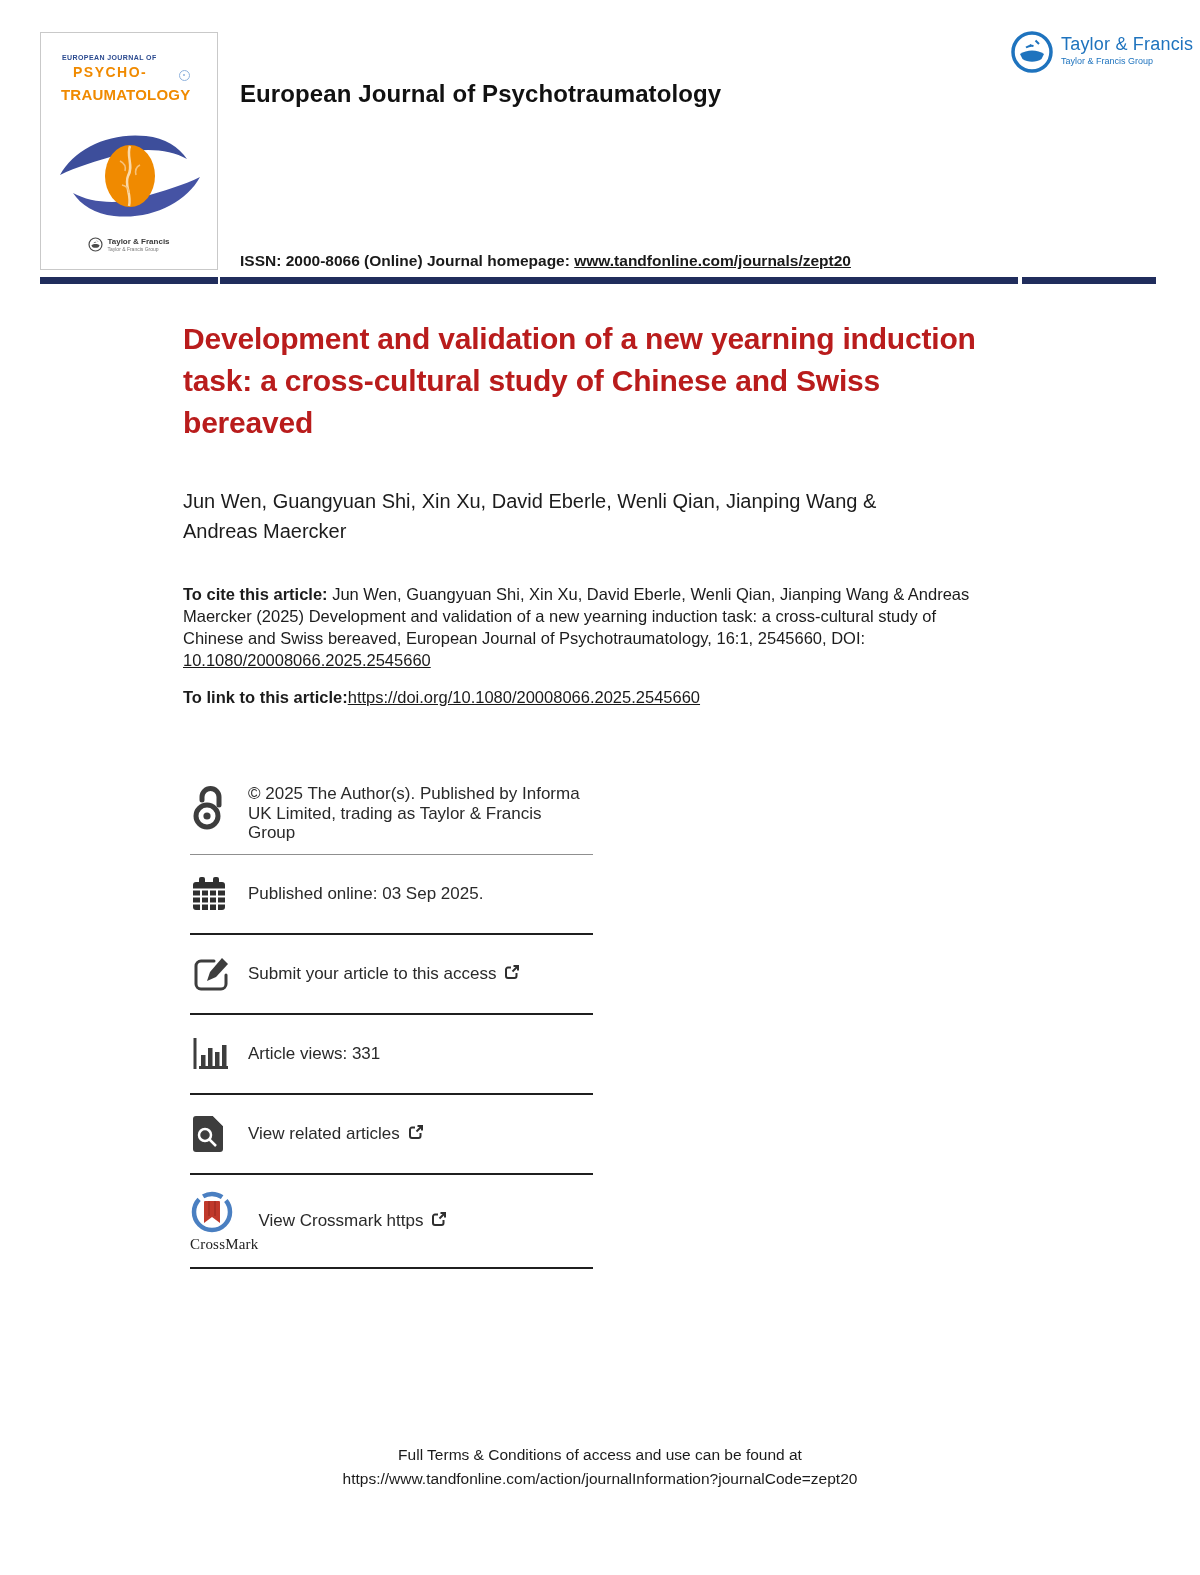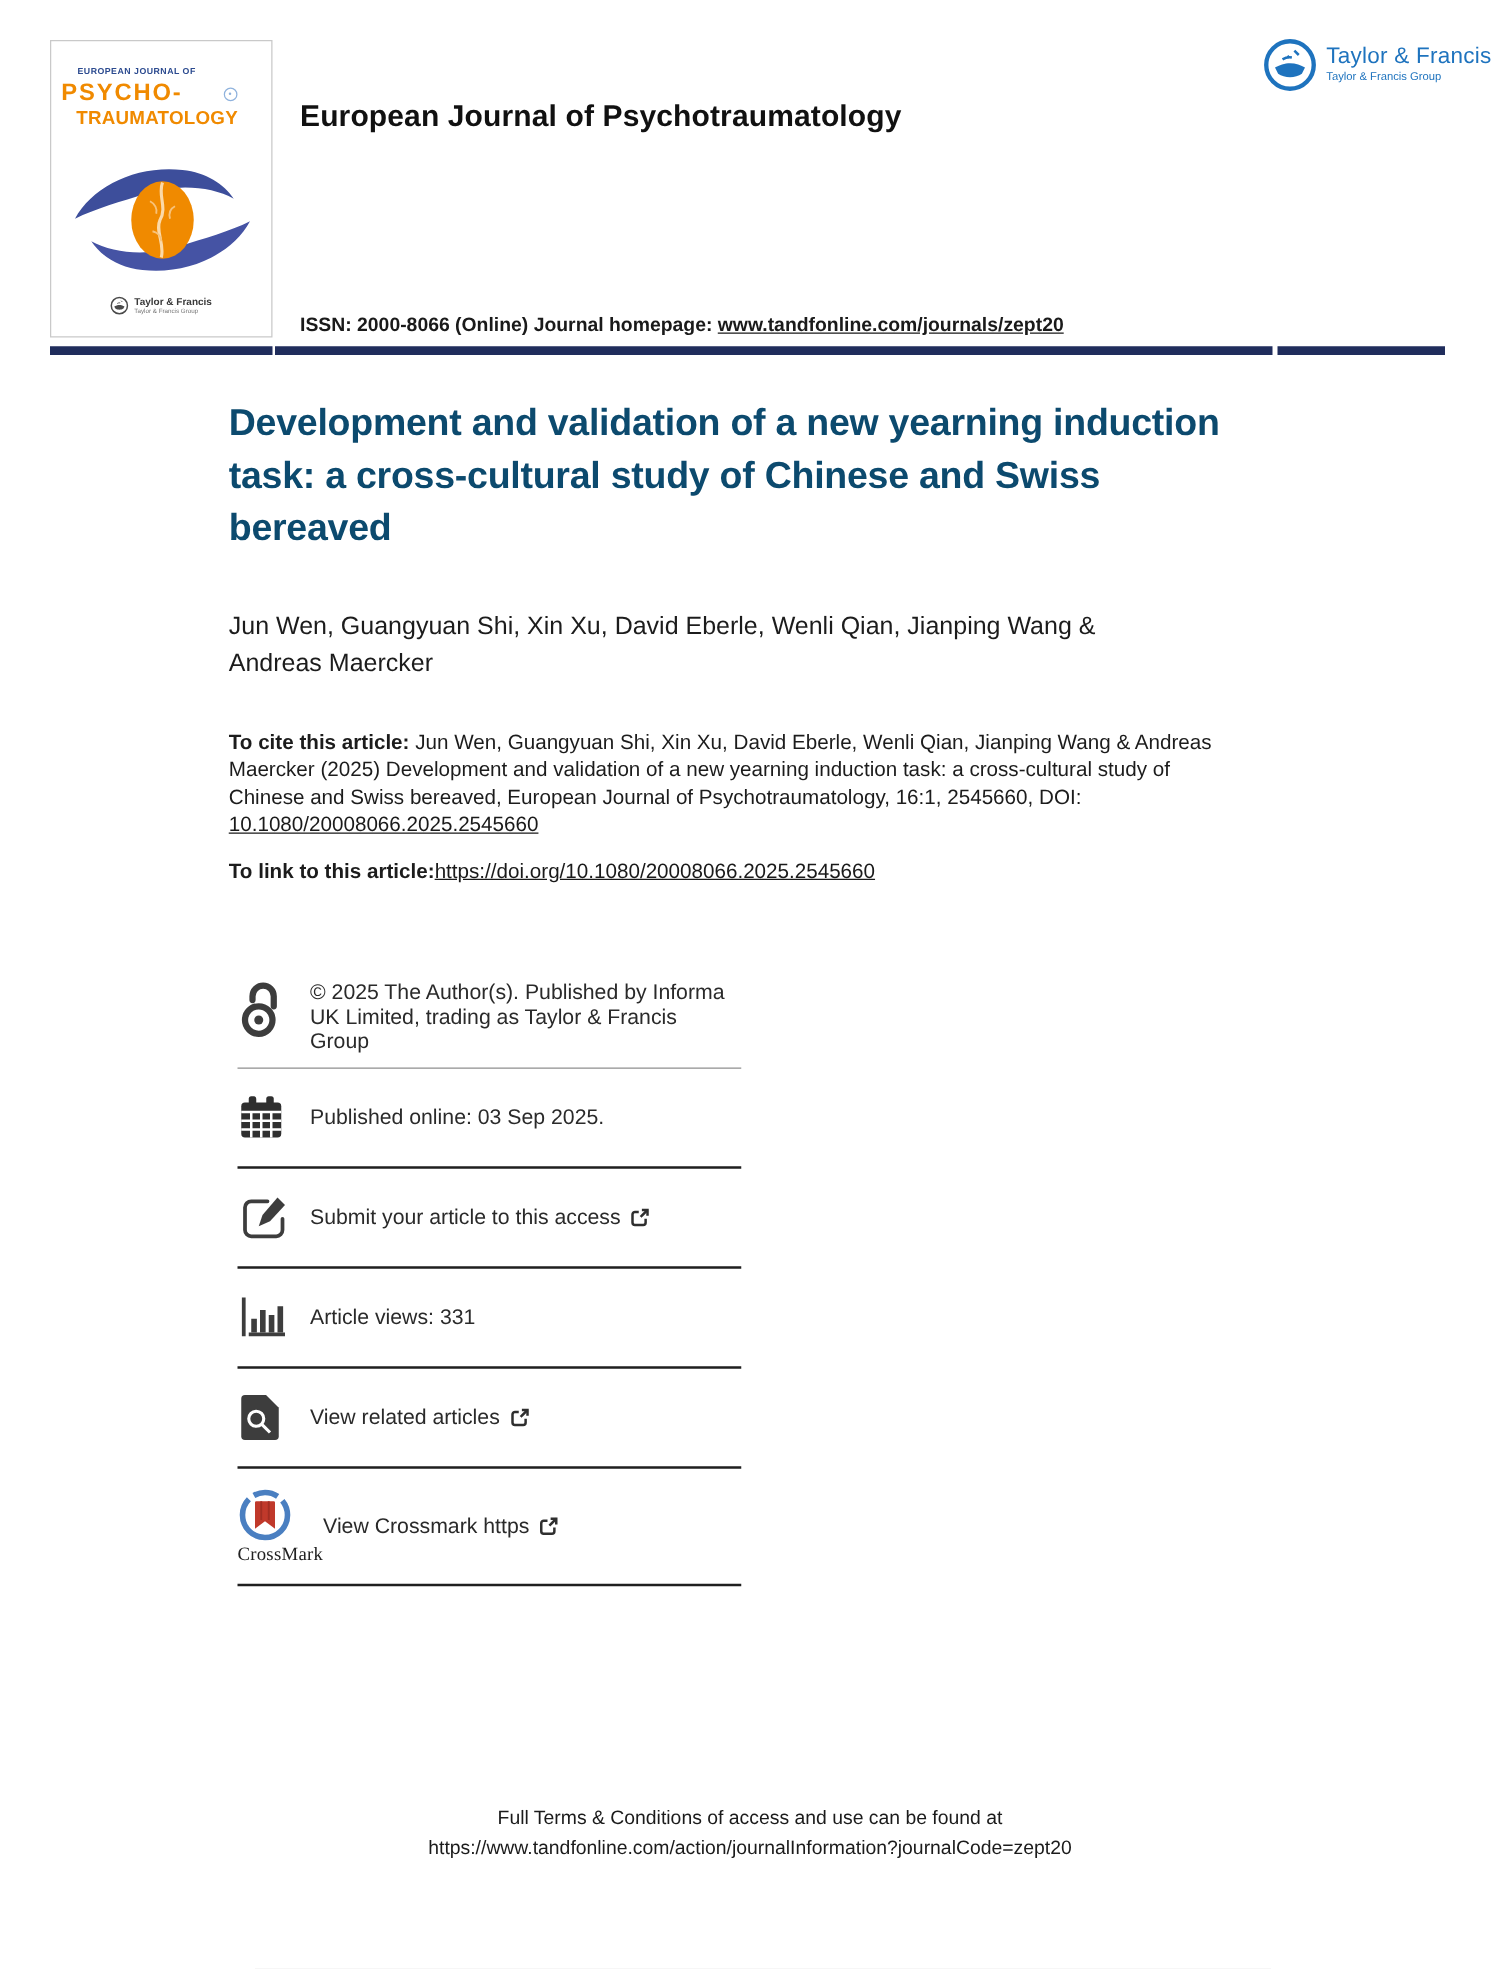--- a/index.html
+++ b/index.html
@@ -10,21 +10,21 @@
     overflow:hidden;
   }
 
   
   .cover {
     position:absolute; left:40px; top:32px; width:178px; height:238px;
     border:1px solid #c9c9c9; background:#fff;
   }
   .cover-kicker { position:absolute; left:21px; top:21px; font-size:7px; font-weight:bold;
     color:#2b4a8f; letter-spacing:0.4px; }
-  .cover-t1 { position:absolute; left:8px; top:31px; font-size:19px; font-weight:bold;
+  .cover-t1 { position:absolute; left:32px; top:31px; font-size:14px; font-weight:bold;
     color:#f08a00; letter-spacing:1.5px; }
   .cover-t2 { position:absolute; left:20px; top:53px; font-size:15px; font-weight:bold;
     color:#f08a00; letter-spacing:0.2px; }
   .cover-dot { position:absolute; left:138px; top:37px; width:11px; height:11px;
     border:1.5px solid #8fb2dd; border-radius:50%; }
   .cover-dot::after{ content:""; position:absolute; left:3px; top:3px; width:2px; height:2px;
     background:#8fb2dd; border-radius:50%; }
   .cover-eye { position:absolute; left:13px; top:86px; }
   .cover-pub { position:absolute; left:0; top:204px; width:100%; display:flex;
     justify-content:center; align-items:center; gap:4px; }
@@ -46,42 +46,42 @@
 
   .navy-bar { position:absolute; left:40px; top:277px; display:flex; }
   .navy-seg { height:7px; background:#202d5c; }
   .seg1 { width:178px; margin-right:2px; }
   .seg2 { width:798px; margin-right:4px; }
   .seg3 { width:134px; }
 
   
   .title {
     position:absolute; left:183px; top:318px; width:832px;
-    font-size:30px; font-weight:bold; line-height:42px; letter-spacing:-0.2px; color:#0c4a6e;
+    font-size:30px; font-weight:bold; line-height:42px; letter-spacing:-0.2px; color:#b91c1c;
   }
   .authors {
     position:absolute; left:183px; top:486px; width:760px;
     font-size:20px; line-height:30px; color:#1c1c1c;
   }
   .cite {
     position:absolute; left:183px; top:583px; width:812px;
     font-size:16.5px; line-height:22px; color:#1c1c1c;
   }
   .cite b, .linkline b { font-weight:bold; }
   .cite a, .linkline a { color:#1a1a1a; text-decoration:underline; }
   .linkline { position:absolute; left:183px; top:688px; font-size:16.5px; color:#1c1c1c; }
   .linkline a { }
 
   
   .meta { position:absolute; left:190px; top:766px; width:403px; }
   .mrow { display:flex; align-items:center; min-height:78px; }
   .mrow.first { min-height:88px; align-items:flex-start; padding-top:18px; }
   .mrow.last { min-height:92px; }
   .micon { flex:0 0 58px; display:flex; flex-direction:column; align-items:flex-start; }
-  .mtext { font-size:17px; line-height:19.5px; color:#2a2a2a; display:flex; align-items:center; flex-wrap:wrap; }
+  .mtext { font-size:17px; line-height:19.5px; color:#2a2a2a; display:flex; align-items:flex-start; flex-wrap:wrap; }
   .mtext a { color:#2a2a2a; text-decoration:none; }
   .mtext .ext { margin-left:7px; display:inline-flex; }
   .mdiv { height:2px; background:#1f1f1f; }
   .mdiv.thin { height:1px; background:#8f8f8f; }
   .cm-caption { font-size:15px; color:#222; margin-top:2px; letter-spacing:0.2px; font-family:"Liberation Serif", serif; }
   .oa-text { display:block; max-width:350px; }
 
   
   .footer { position:absolute; left:0; top:1443px; width:100%; text-align:center;
     font-size:15.5px; line-height:24px; color:#1b1b1b; }

